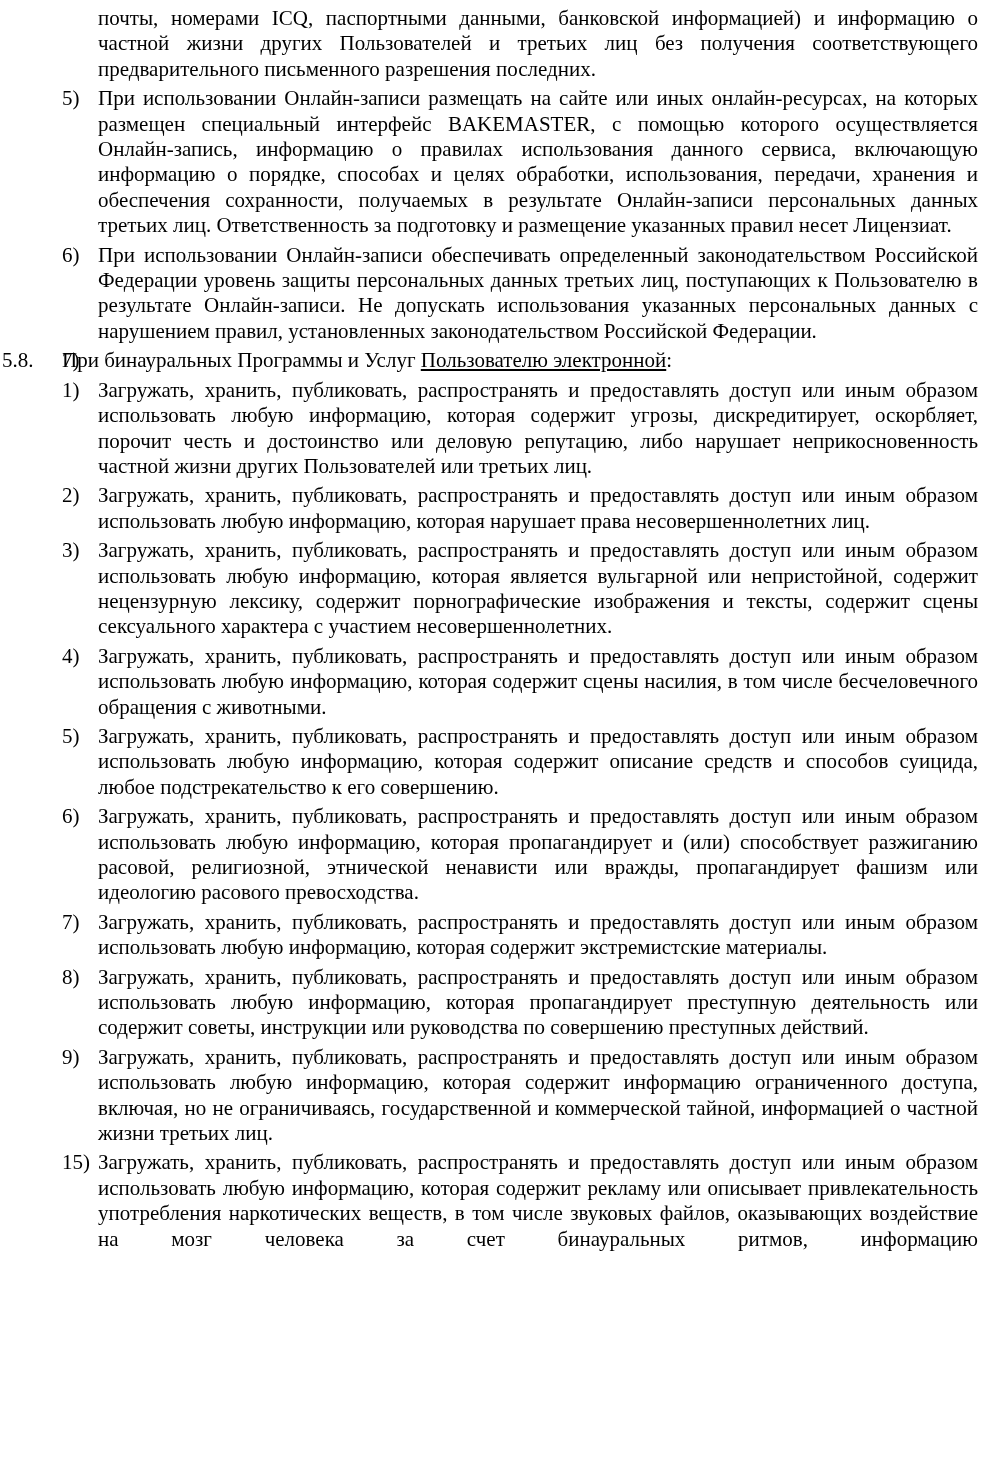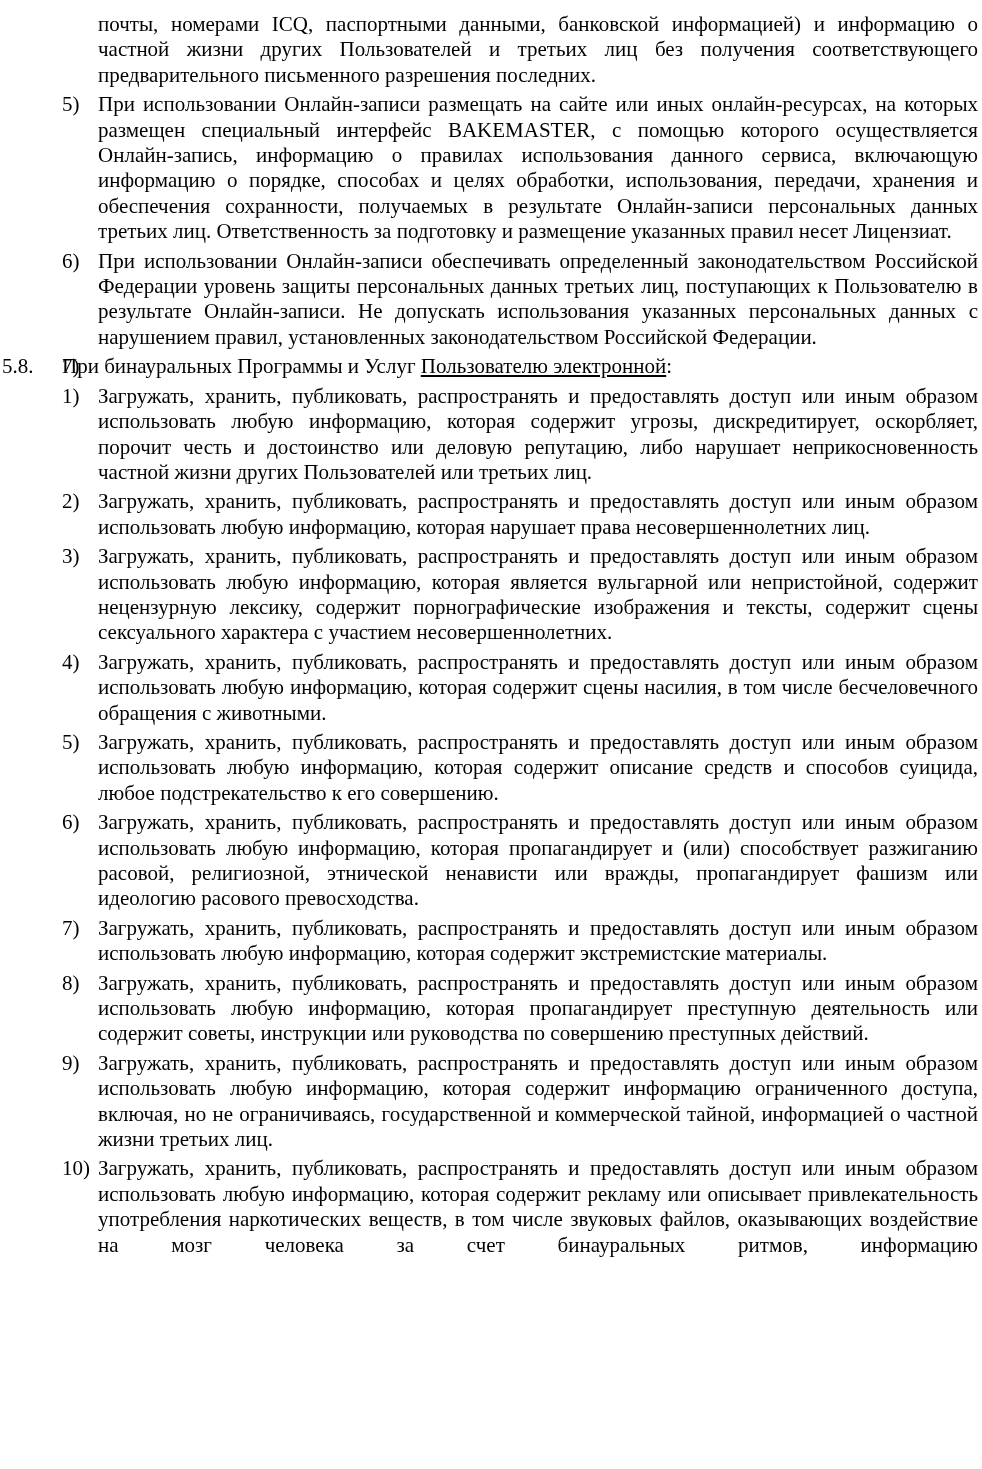--- a/index.html
+++ b/index.html
@@ -10,21 +10,21 @@
     color: #000000;
     overflow: hidden;
     font-family: "Liberation Serif", "DejaVu Serif", serif;
     font-size: 21px;
     line-height: 25.4px;
   }
   .page {
     position: relative;
     width: 982px;
     height: 1469px;
-    padding-top: 12px;
+    padding-top: 6px;
     box-sizing: border-box;
   }
   .para {
     text-align: justify;
     margin: 0 4px 4px 0;
   }
   
   .cont {
     margin-left: 98px;
   }
@@ -119,17 +119,17 @@
     <span class="marker">8)</span>
     <span>Загружать, хранить, публиковать, распространять и предоставлять доступ или иным образом использовать любую информацию, которая пропагандирует преступную деятельность или содержит советы, инструкции или руководства по совершению преступных действий.</span>
   </div>
 
   <div class="para item">
     <span class="marker">9)</span>
     <span>Загружать, хранить, публиковать, распространять и предоставлять доступ или иным образом использовать любую информацию, которая содержит информацию ограниченного доступа, включая, но не ограничиваясь, государственной и коммерческой тайной, информацией о частной жизни третьих лиц.</span>
   </div>
 
   <div class="para item force-just">
-    <span class="marker">10)</span>
+    <span class="marker">15)</span>
     <span>Загружать, хранить, публиковать, распространять и предоставлять доступ или иным образом использовать любую информацию, которая содержит рекламу или описывает привлекательность употребления наркотических веществ, в том числе звуковых файлов, оказывающих воздействие на мозг человека за счет бинауральных ритмов, информацию</span>
   </div>
 
 </div>
 
 </body></html>

